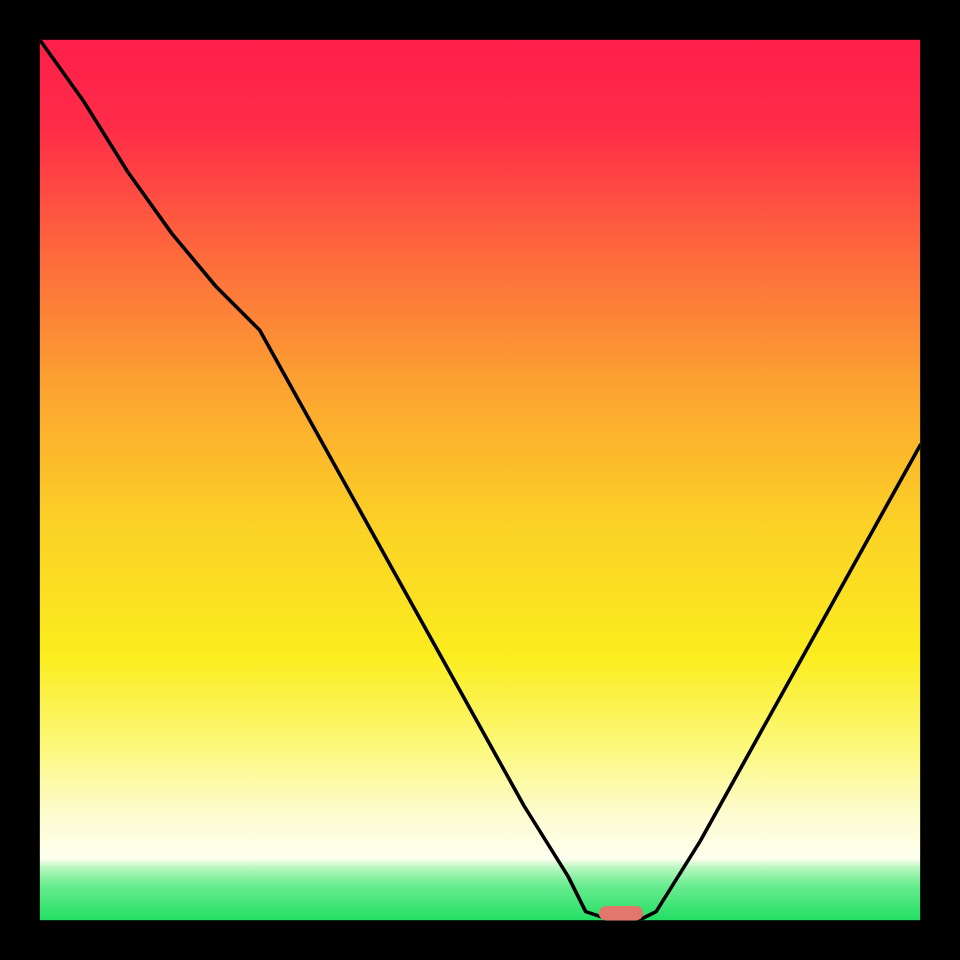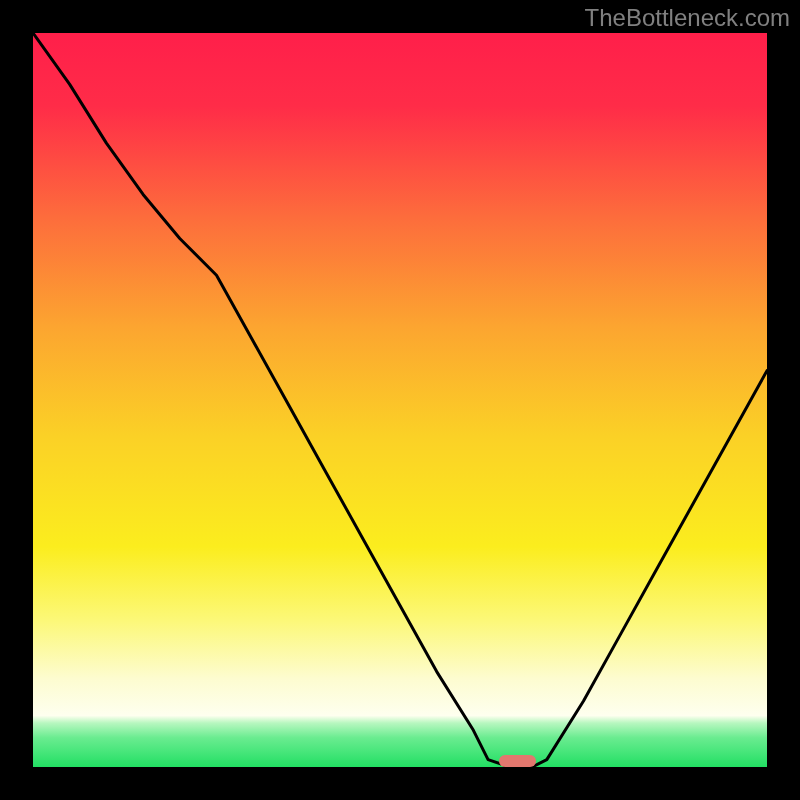--- a/index.html
+++ b/index.html
@@ -48,21 +48,20 @@
     position: absolute;
     background: #e2776e;
     border-radius: 7px;
     z-index: 6;
   }
 </style>
 </head>
 <body>
 
 <div class="chart-container">
-  <div class="watermark">TheBottleneck.com</div>
   <div class="plot-area">
     <svg class="gradient-bg" viewBox="0 0 734 734" preserveAspectRatio="none">
       <defs>
         <linearGradient id="bg-grad" x1="0" y1="0" x2="0" y2="1">
             <stop offset="0%" stop-color="#ff1f4a"></stop>
             <stop offset="10%" stop-color="#ff2c48"></stop>
             <stop offset="25%" stop-color="#fd6c3c"></stop>
             <stop offset="40%" stop-color="#fca530"></stop>
             <stop offset="55%" stop-color="#fbd126"></stop>
             <stop offset="70%" stop-color="#fbed1e"></stop>

